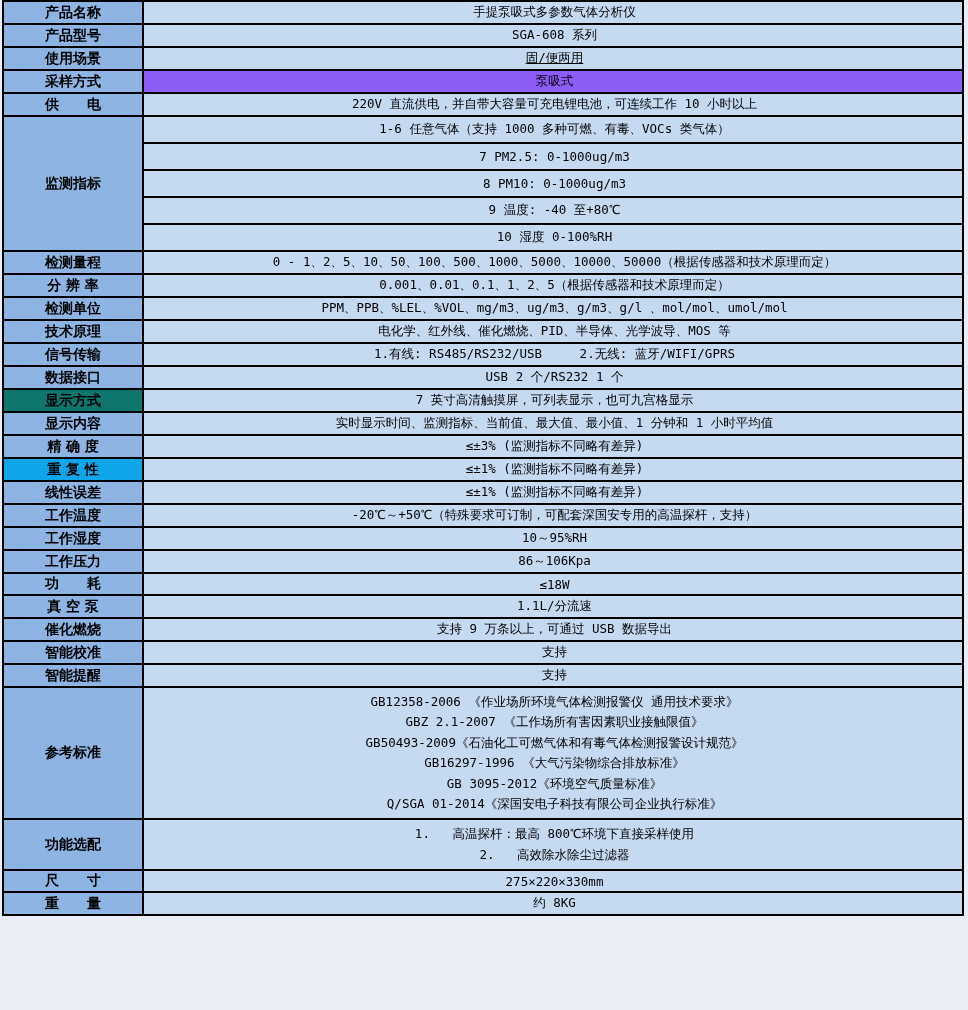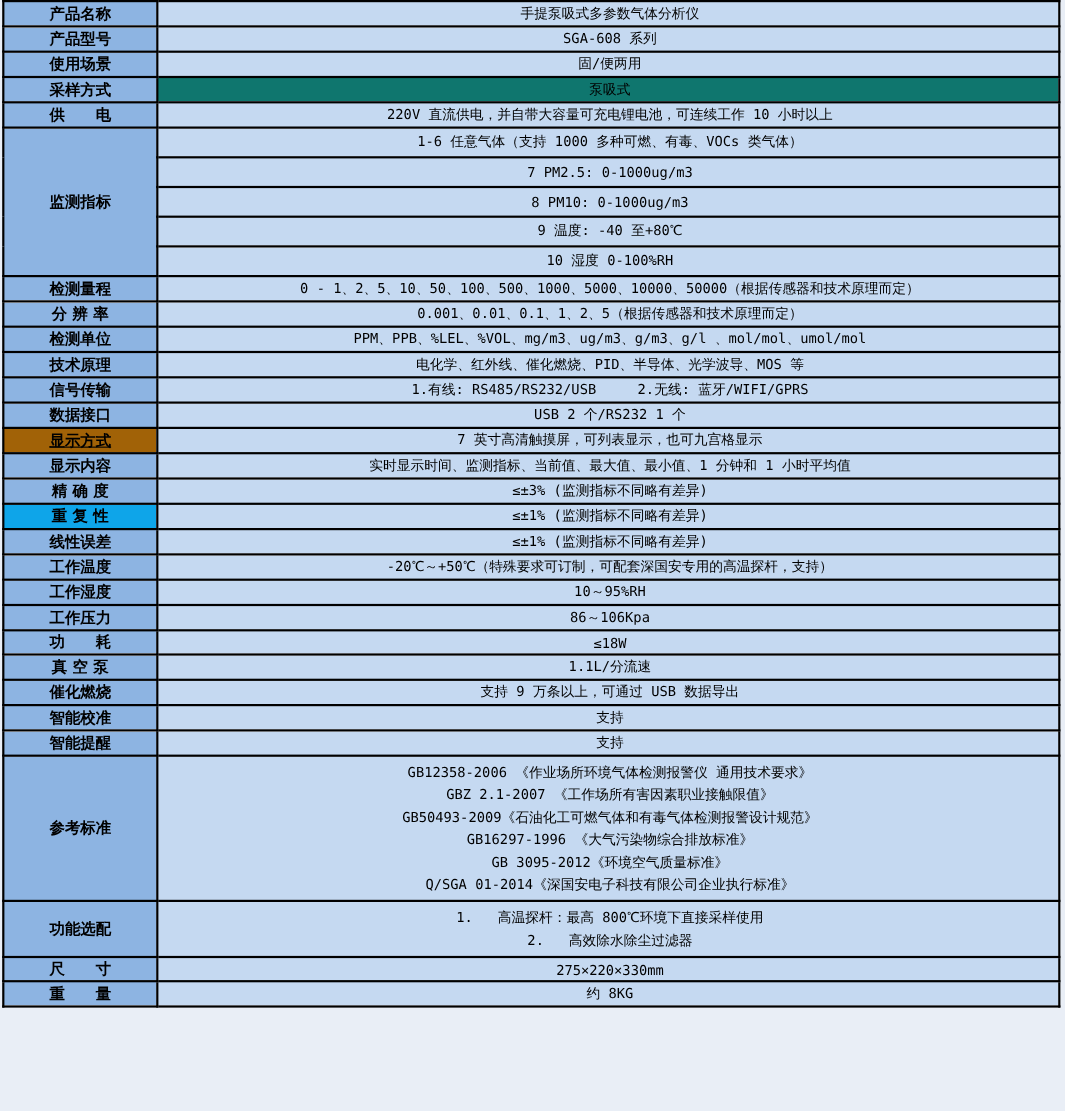--- a/index.html
+++ b/index.html
@@ -59,25 +59,25 @@
         <tr class="r-single">
           <td class="lbl" style="background: rgb(141, 180, 226);">产品名称</td>
           <td class="val" style="background: rgb(197, 217, 241);">手提泵吸式多参数气体分析仪</td>
         </tr>
         <tr class="r-single">
           <td class="lbl" style="background: rgb(141, 180, 226);">产品型号</td>
           <td class="val" style="background: rgb(197, 217, 241);">SGA-608 系列</td>
         </tr>
         <tr class="r-single">
           <td class="lbl" style="background: rgb(141, 180, 226);">使用场景</td>
-          <td class="val" style="background: rgb(197, 217, 241);">固/便两用</td>
+          <td class="val" style="background: rgb(197, 217, 241); text-decoration: underline;">固/便两用</td>
         </tr>
         <tr class="r-single">
           <td class="lbl" style="background: rgb(141, 180, 226);">采样方式</td>
-          <td class="val" style="background: #0f766e;">泵吸式</td>
+          <td class="val" style="background: #8b5cf6;">泵吸式</td>
         </tr>
         <tr class="r-single">
           <td class="lbl" style="background: rgb(141, 180, 226);">供　　电</td>
           <td class="val" style="background: rgb(197, 217, 241);">220V 直流供电，并自带大容量可充电锂电池，可连续工作 10 小时以上</td>
         </tr>
         <tr class="r-sub">
           <td class="lbl" rowspan="5" style="background: rgb(141, 180, 226);">监测指标</td>
           <td class="val" style="background: rgb(197, 217, 241);">1-6 任意气体（支持 1000 多种可燃、有毒、VOCs 类气体）</td>
         </tr>
         <tr class="r-sub">
@@ -110,21 +110,21 @@
         </tr>
         <tr class="r-single">
           <td class="lbl" style="background: rgb(141, 180, 226);">信号传输</td>
           <td class="val" style="background: rgb(197, 217, 241);">1.有线: RS485/RS232/USB     2.无线: 蓝牙/WIFI/GPRS</td>
         </tr>
         <tr class="r-single">
           <td class="lbl" style="background: rgb(141, 180, 226);">数据接口</td>
           <td class="val" style="background: rgb(197, 217, 241);">USB 2 个/RS232 1 个</td>
         </tr>
         <tr class="r-single">
-          <td class="lbl" style="background: #a16207; text-decoration: underline;">显示方式</td>
+          <td class="lbl" style="background: #0f766e;">显示方式</td>
           <td class="val" style="background: rgb(197, 217, 241);">7 英寸高清触摸屏，可列表显示，也可九宫格显示</td>
         </tr>
         <tr class="r-single">
           <td class="lbl" style="background: rgb(141, 180, 226);">显示内容</td>
           <td class="val" style="background: rgb(197, 217, 241);">实时显示时间、监测指标、当前值、最大值、最小值、1 分钟和 1 小时平均值</td>
         </tr>
         <tr class="r-single">
           <td class="lbl" style="background: rgb(141, 180, 226);">精 确 度</td>
           <td class="val" style="background: rgb(197, 217, 241);">≤±3% (监测指标不同略有差异)</td>
         </tr>

